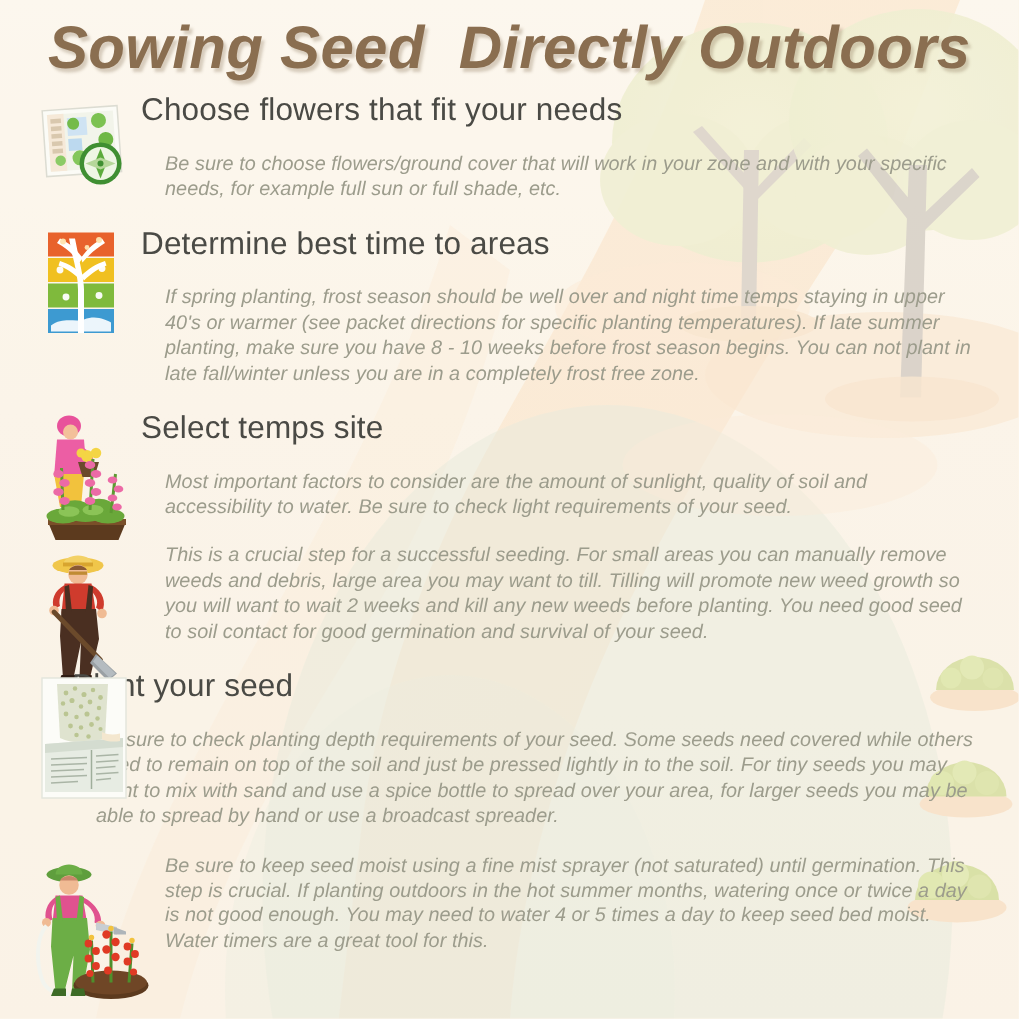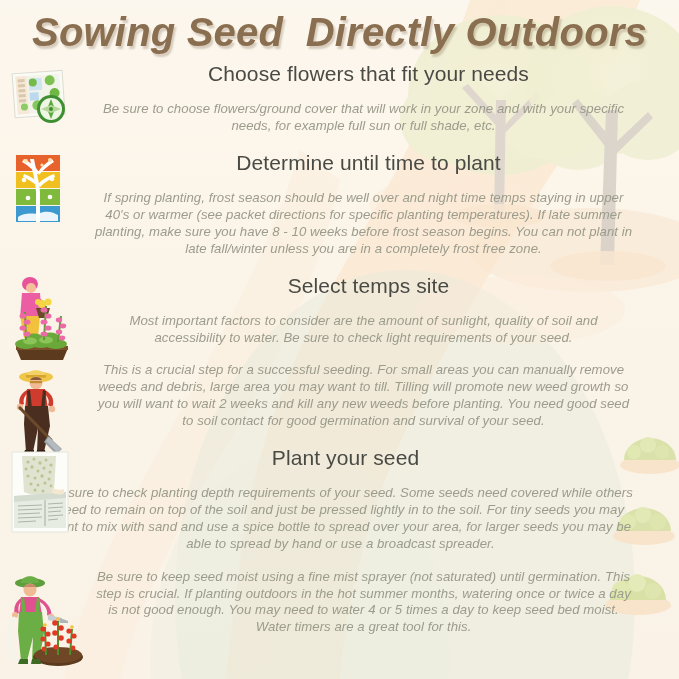--- a/index.html
+++ b/index.html
@@ -26,21 +26,21 @@
     display:inline-block;
     font-family:"Liberation Sans", sans-serif;
     font-weight:bold;font-style:italic;
     font-size:40px;letter-spacing:.2px;
     color:#8a6e50;
     text-shadow:2px 3px 2px rgba(130,105,75,.30);
     white-space:pre;
   }
 
   
-  .sections{position:absolute;left:0;top:62px;width:659px;z-index:4;text-align:center;}
+  .sections{position:absolute;left:16px;top:62px;width:659px;z-index:4;}
   .section{position:relative;display:block;padding-left:78px;margin-bottom:4px;}
   .sec-icon{
     position:absolute;left:6px;top:2px;width:68px;height:76px;
   }
   .sec-icon svg{display:block;}
   .sec-head{
     font-size:21px;color:#4a4a45;font-weight:normal;
     line-height:1.10;margin:0 0 1px 0;letter-spacing:.1px;
   }
   .sec-body{
@@ -200,21 +200,21 @@
           </g>
           <g fill="#ffffff" opacity=".95">
             <circle cx="18" cy="27" r="2.3"></circle>
               <circle cx="46" cy="26" r="2.3"></circle>
             <circle cx="22" cy="45" r="2.3"></circle>
               <circle cx="44" cy="44" r="2.3"></circle>
           </g>
           <path d="M12,64 C20,58 28,62 34,60 C42,57 48,60 52,62 L52,68 L12,68 Z" fill="#ffffff" opacity=".9"></path>
         </svg>
       </div>
-      <div class="sec-head">Determine until time to plant</div>
+      <div class="sec-head">Determine best time to areas</div>
       <div class="sec-body">If spring planting, frost season should be well over and  night time temps staying in upper 40's or warmer (see packet directions for specific planting temperatures). If late summer planting, make sure you have 8 - 10 weeks before frost season begins. You can not plant in late fall/winter unless you are in a completely frost free zone.</div>
     </div>
 
     <div class="section s2">
       <div class="sec-icon">
         <svg width="68" height="86" viewBox="0 0 68 86" xmlns="http://www.w3.org/2000/svg">
 
           <ellipse cx="24" cy="8" rx="8" ry="7" fill="#e8529b"></ellipse>
           <circle cx="25" cy="12" r="5" fill="#f3c09a"></circle>
           <path d="M16,17 L34,17 L36,42 L14,42 Z" fill="#ec5ea4"></path>

